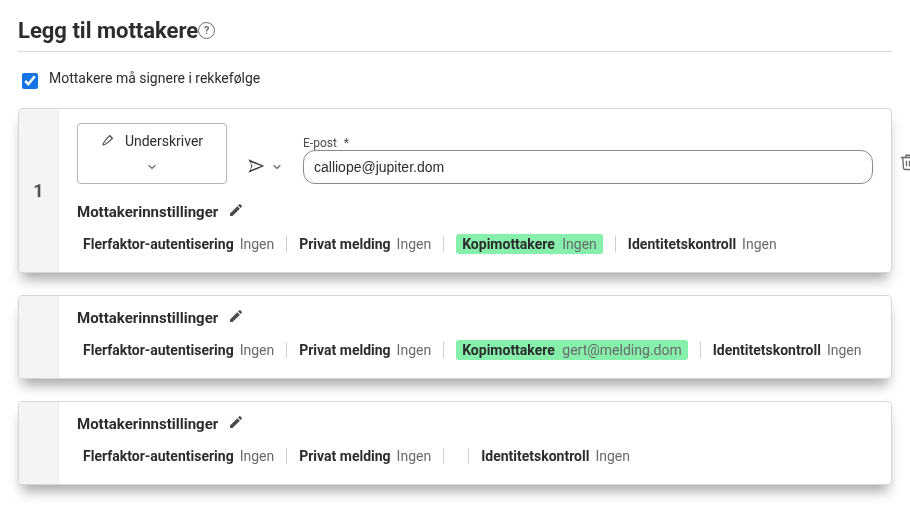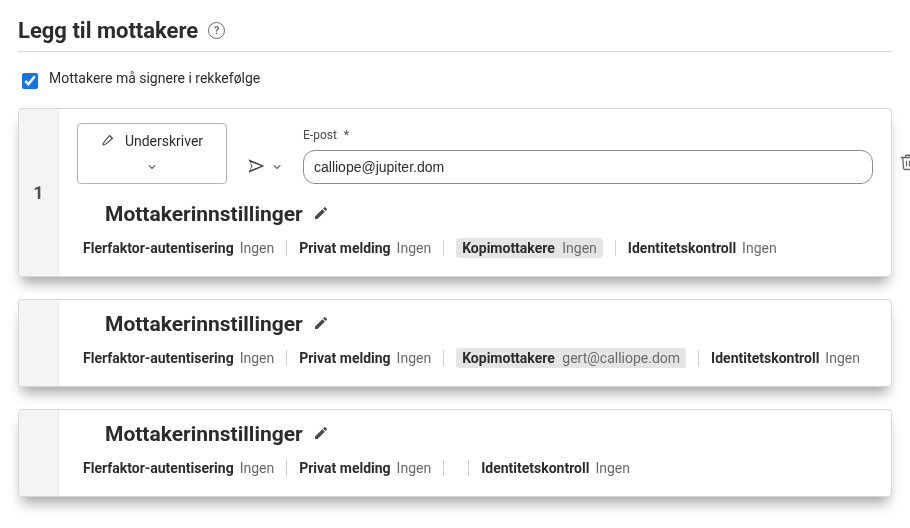--- a/index.html
+++ b/index.html
@@ -11,21 +11,20 @@
     color: #2c2c2c;
     background: #fff;
     width: 910px;
   }
   .page-title {
     font-size: 22px;
     font-weight: 700;
     margin: 0 0 4px 0;
     display: flex;
     align-items: center;
-    gap: 10px;
   }
   .page-title .help {
     width: 17px; height: 17px;
     border: 1.5px solid #6a6a6a;
     border-radius: 50%;
     display: inline-flex;
     align-items: center;
     justify-content: center;
     font-size: 11px;
     color: #6a6a6a;
@@ -111,21 +110,21 @@
     gap: 6px;
     color: #3a3a3a;
     padding: 6px 4px;
     cursor: pointer;
   }
 
   .email-block { flex: 1; }
   .email-label {
     font-size: 12px;
     color: #4b4b4b;
-    margin-bottom: 8px;
+    margin-bottom: 0;
   }
   .email-label .req { margin-left: 4px; }
   .email-input {
     width: 100%;
     padding: 8px 10px;
     border: 1px solid #8a8a8a;
     border-radius: 12px;
     font-size: 14px;
     color: #2c2c2c;
     outline: none;
@@ -141,22 +140,21 @@
     top: 38px;
   }
 
   .settings-header {
     display: flex;
     align-items: center;
     gap: 10px;
     margin-top: 18px;
     margin-bottom: 12px;
     font-weight: 700;
-    font-size: 21px;
-    margin-left: 28px;
+    font-size: 15px;
   }
   .settings-header .edit {
     color: #4b4b4b;
     cursor: pointer;
   }
 
   .settings-row {
     display: flex;
     align-items: center;
     flex-wrap: wrap;
@@ -173,21 +171,21 @@
   }
   .setting .label { font-weight: 700; }
   .setting .value { color: #6a6a6a; }
   .vsep {
     width: 1px;
     height: 16px;
     background: #d0d0d0;
     margin: 0 12px;
   }
   .hl {
-    background: #e5e5e5;
+    background: #86efac;
     border-radius: 3px;
     padding: 2px 6px;
   }
   .hl .label { font-weight: 700; }
   .hl .value { color: #6a6a6a; margin-left: 4px; }
 
   .card.partial .body { padding-top: 12px; }
   .card.partial .settings-header { margin-top: 0; }
 </style>
 </head>
@@ -306,21 +304,21 @@
         <span class="value">Ingen</span>
       </span>
       <span class="vsep"></span>
       <span class="setting">
         <span class="label">Privat melding</span>
         <span class="value">Ingen</span>
       </span>
       <span class="vsep"></span>
       <span class="hl">
         <span class="label">Kopimottakere</span>
-        <span class="value">gert@calliope.dom</span>
+        <span class="value">gert@melding.dom</span>
       </span>
       <span class="vsep"></span>
       <span class="setting">
         <span class="label">Identitetskontroll</span>
         <span class="value">Ingen</span>
       </span>
     </div>
   </div>
 </div>
 

